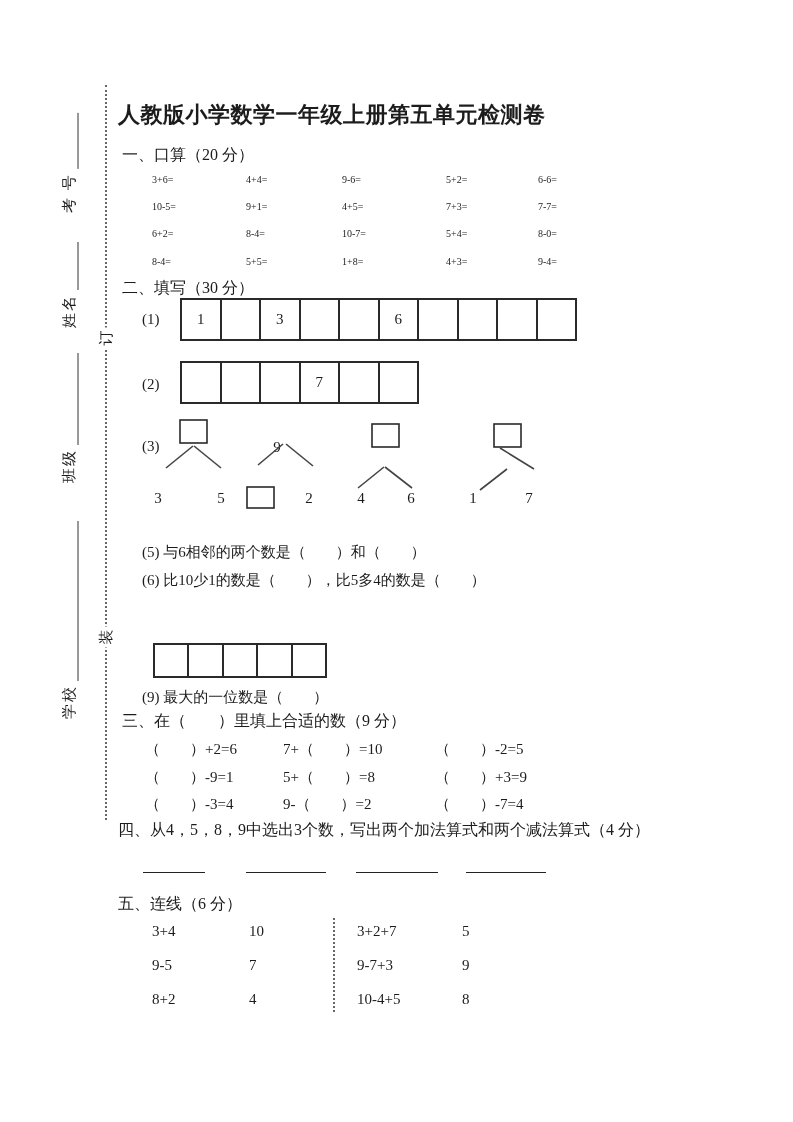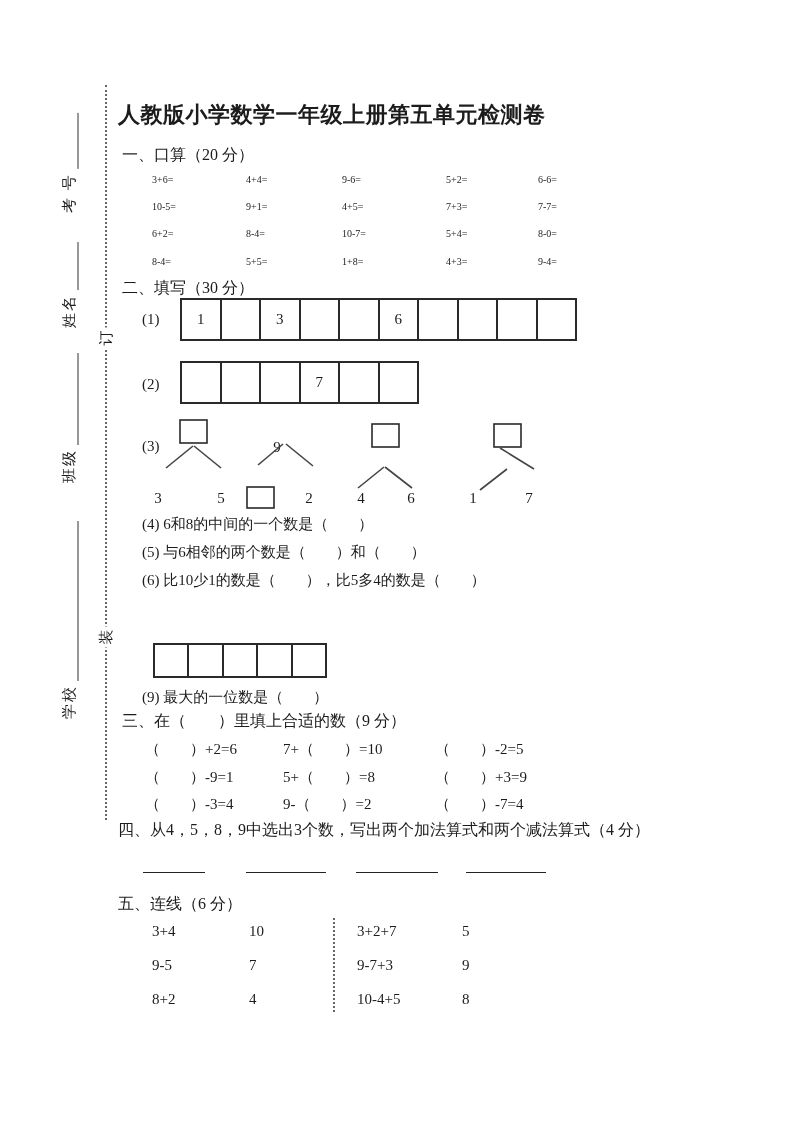--- a/index.html
+++ b/index.html
@@ -141,21 +141,20 @@
     <text x="361" y="503" font-size="15" fill="#1c1c1c" text-anchor="middle">4</text>
     <text x="411" y="503" font-size="15" fill="#1c1c1c" text-anchor="middle">6</text>
 
     <rect x="494" y="424" width="27" height="23" fill="none" stroke="#2a2a2a" stroke-width="1.6"></rect>
     <line x1="500" y1="448" x2="534" y2="469" stroke="#444" stroke-width="1.6"></line>
     <line x1="480" y1="490" x2="507" y2="469" stroke="#444" stroke-width="1.6"></line>
     <text x="473" y="503" font-size="15" fill="#1c1c1c" text-anchor="middle">1</text>
     <text x="529" y="503" font-size="15" fill="#1c1c1c" text-anchor="middle">7</text>
   </svg>
 
-  <div class="item" style="left:142px;top:515px">(4) 6和8的中间的一个数是（　　）</div>
   <div class="item" style="left:142px;top:543px">(5) 与6相邻的两个数是（　　）和（　　）</div>
   <div class="item" style="left:142px;top:571px">(6) 比10少1的数是（　　），比5多4的数是（　　）</div>
   <div class="cellgrid" style="left:153px;top:643px;width:174px;height:35px">
     <div class="cell"></div>
     <div class="cell"></div>
     <div class="cell"></div>
     <div class="cell"></div>
     <div class="cell"></div>
   </div>
   <div class="item" style="left:142px;top:688px">(9) 最大的一位数是（　　）</div>

